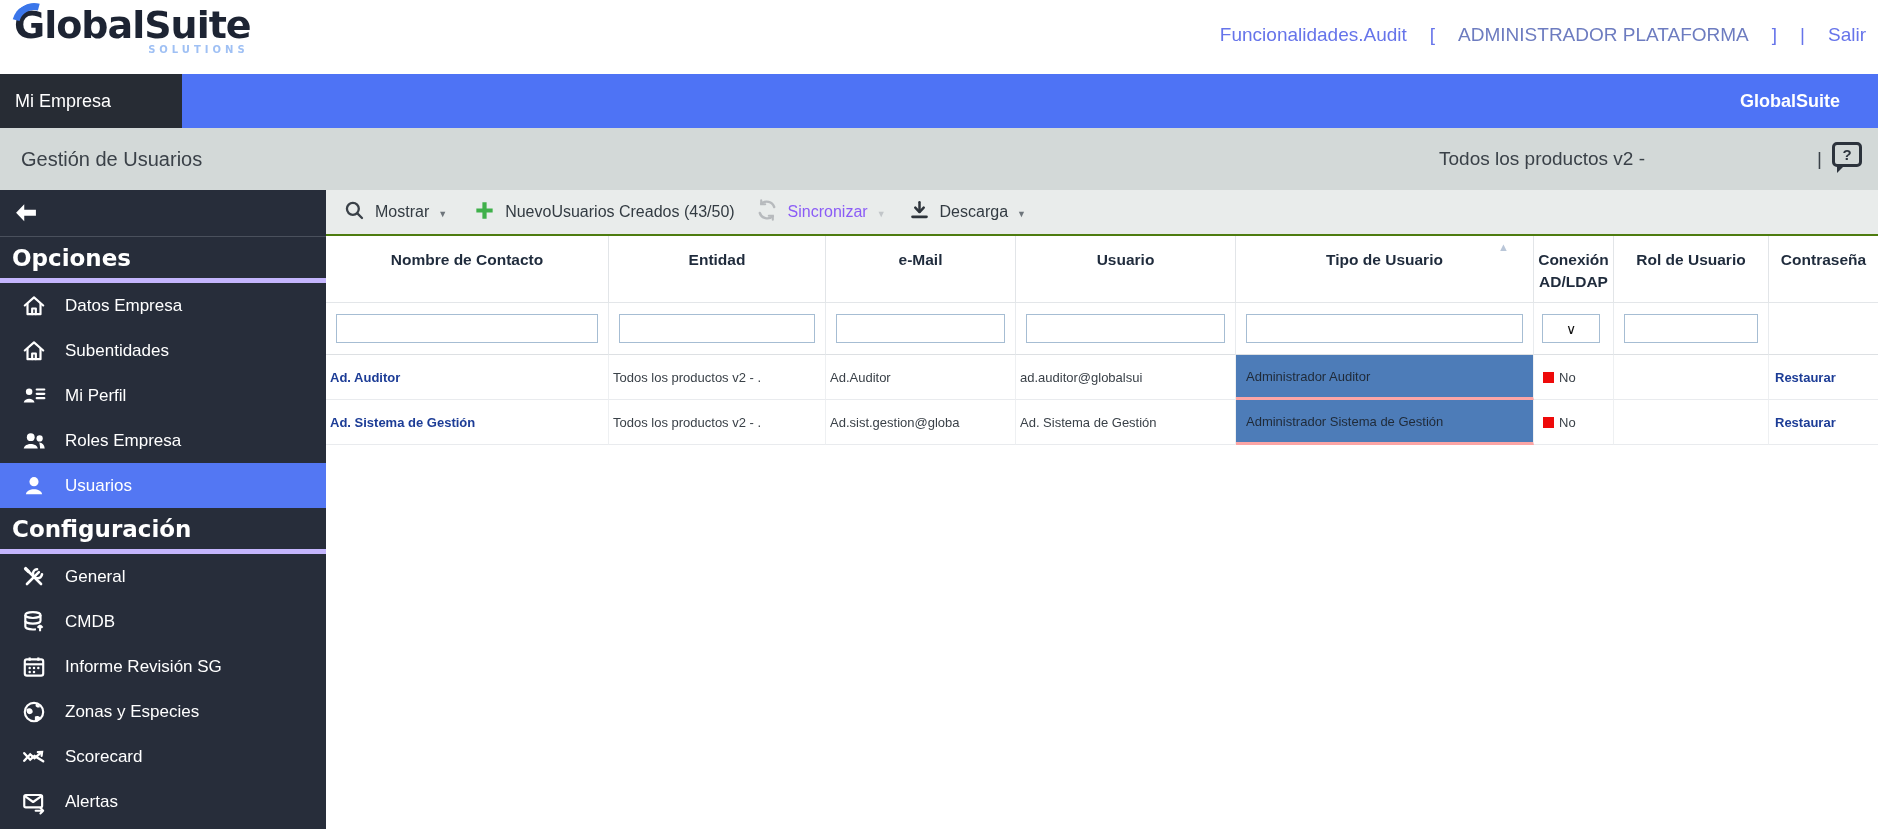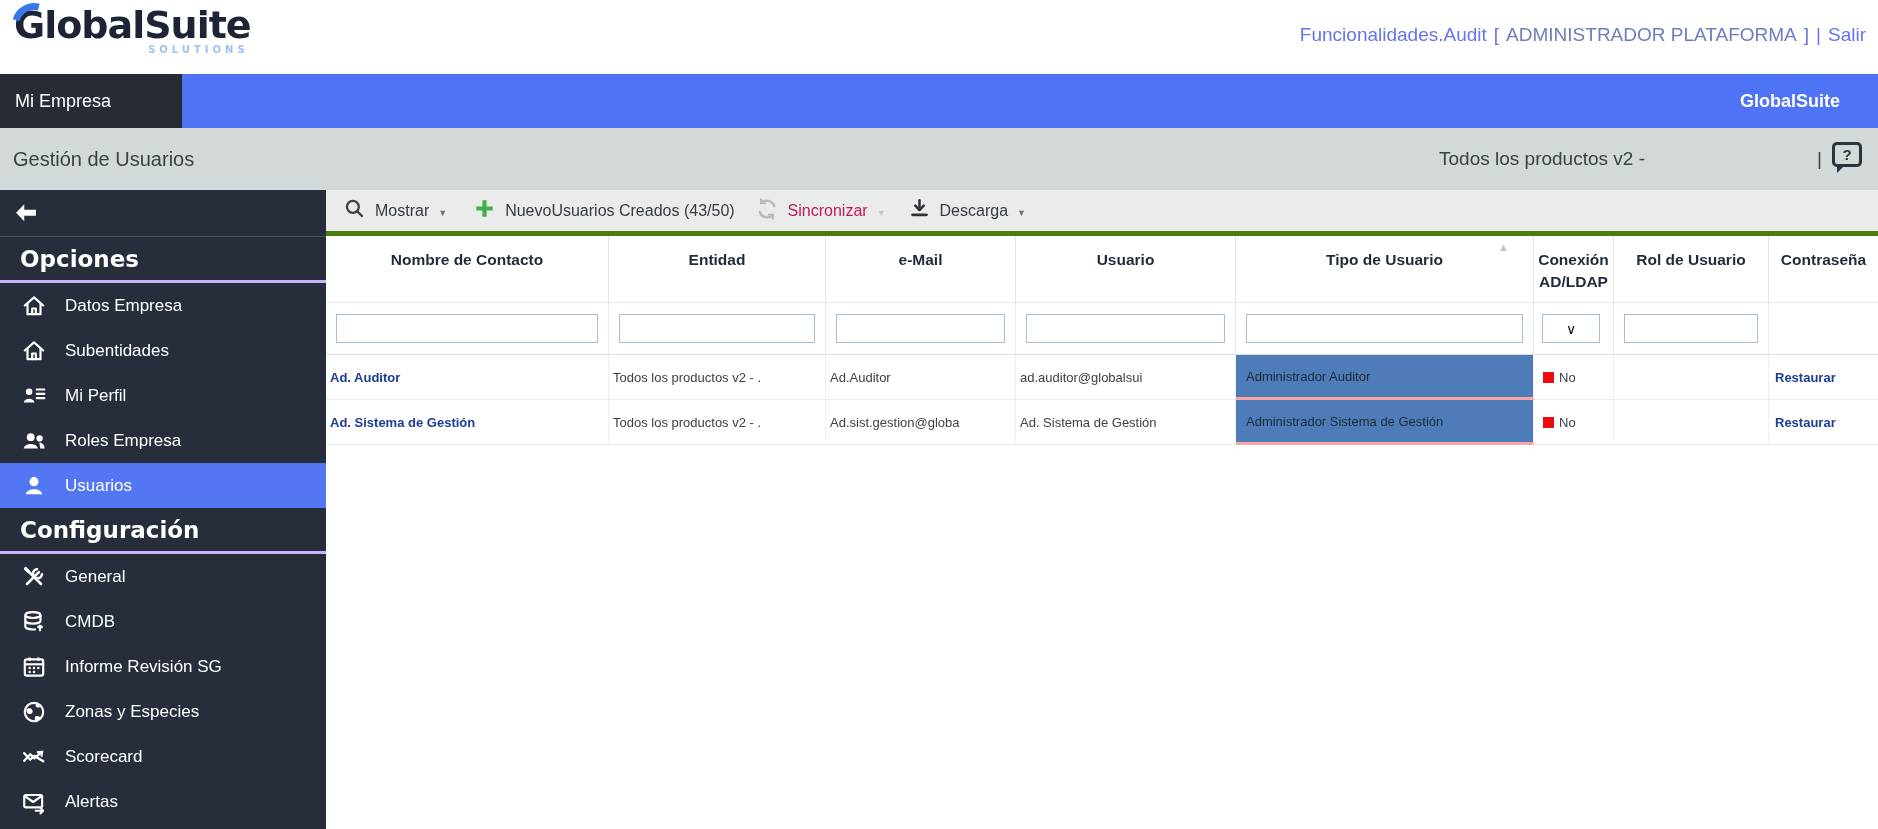--- a/index.html
+++ b/index.html
@@ -10,69 +10,69 @@
   .top-header { height:74px; background:#fff; position:relative; }
   .logo { position:absolute; left:14px; top:2px; display:inline-block;
           font-family:"DejaVu Sans", sans-serif; }
   .logo-main { font-size:38px; font-weight:bold; color:#1d2433; letter-spacing:-1px; line-height:46px; }
   .logo-g { position:relative; display:inline-block; }
   .logo-g::before { content:""; position:absolute; top:1px; left:-2px; width:30px; height:30px;
           border:7px solid transparent; border-top-color:#3b76ea; border-radius:50%;
           transform:rotate(-30deg); }
   .logo-sub { display:block; text-align:right; font-size:10px; font-weight:bold;
           letter-spacing:4px; color:#9fc0f4; margin-top:-4px; padding-right:2px; }
-  .top-links { position:absolute; right:12px; top:24px; font-size:19px; display:flex; gap:7px;
+  .top-links { position:absolute; right:12px; top:24px; font-size:19px; display:flex; gap:23px;
           align-items:center; }
   .tl-link { color:#6674ea; cursor:pointer; }
   .tl-bracket { color:#6674ea; }
   .tl-role { color:#6d7cc0; }
   .tl-div { color:#6674ea; }
 
   
   .navbar { height:54px; background:#4e73f5; display:flex; align-items:stretch; }
   .nav-tab { width:182px; background:#272c34; color:#fff; font-size:18px;
           display:flex; align-items:center; padding-left:15px; cursor:pointer; }
   .nav-brand { margin-left:auto; align-self:center; margin-right:38px; color:#fff;
           font-weight:bold; font-size:18px; }
 
   
   .pagebar { height:62px; background:#d3d9d8; position:relative; display:flex; align-items:center; }
-  .pagebar-title { padding-left:13px; font-size:20px; color:#3a4148; }
+  .pagebar-title { padding-left:13px; font-size:20px; color:#3a4148;margin-left:8px; }
   .pagebar-context { position:absolute; right:233px; font-size:19px; color:#3a4148; }
   .pagebar-div { position:absolute; right:56px; font-size:19px; color:#3a4148; }
   .help-bubble { position:absolute; right:16px; top:14px; width:30px; height:25px;
           border:3px solid #2c333c; border-radius:5px; display:flex; align-items:center;
           justify-content:center; font-weight:bold; font-size:15px; color:#2c333c; cursor:pointer; }
   .help-bubble::after { content:""; position:absolute; left:2px; bottom:-9px; width:0; height:0;
           border-top:9px solid #2c333c; border-right:9px solid transparent; }
 
   
   .main { display:flex; height:639px; }
 
   
   .sidebar { width:326px; background:#272d3a; color:#fff; flex-shrink:0; }
   .sb-back { height:47px; display:flex; align-items:center; padding-left:12px;
           border-bottom:1px solid #4a505c; cursor:pointer; }
-  .sb-section-title { height:46px; display:flex; align-items:center; padding-left:20px;
+  .sb-section-title { height:46px; display:flex; align-items:center; padding-left:12px;
           font-family:"DejaVu Sans", sans-serif; font-size:23px; font-weight:bold;
-          border-bottom:3px solid #c4b5fd; }
+          border-bottom:5px solid #c4b5fd; }
   .sb-item { height:45px; display:flex; align-items:center; padding-left:20px; gap:17px;
           font-size:17px; cursor:pointer; }
   .sb-item.active { background:#5377f3; }
   .sb-icon { width:28px; height:28px; display:flex; align-items:center; justify-content:center; }
 
   
   .content { flex:1; display:flex; flex-direction:column; background:#fff; }
-  .toolbar { height:46px; background:#e9eceb; border-bottom:5px solid #4d7c0f;
+  .toolbar { height:46px; background:#e9eceb; border-bottom:2px solid #4d7c0f;
           display:flex; align-items:center; font-size:16px; color:#333b42; }
   .tb-btn { display:flex; align-items:center; gap:9px; cursor:pointer; }
   .tb-label {}
   .caret::after { content:"▼"; font-size:9px; color:#6e757b; }
   .caret-light::after { content:"▼"; font-size:9px; color:#c2c6c9; }
-  .tb-disabled { color:#be185d; }
+  .tb-disabled { color:#8b5cf6; }
 
   
   .grid { display:grid; grid-template-columns:283px 217px 190px 220px 298px 80px 155px 109px;
           grid-auto-rows:min-content; }
   .hcell { height:67px; border-right:1px solid #e2e5e8; border-bottom:1px solid #e3e6e9;
           font-size:15.5px; font-weight:bold; color:#1f2b3c; text-align:center;
           padding:13px 4px 0 4px; position:relative; line-height:1.45; cursor:pointer;
           overflow:hidden; }
   .sort-asc { position:absolute; top:4px; right:24px; font-size:11px; color:#b9c6d8; cursor:pointer; }
   .fcell { height:52px; border-right:1px solid #e8ebee; border-bottom:1px solid #dde0e3;

